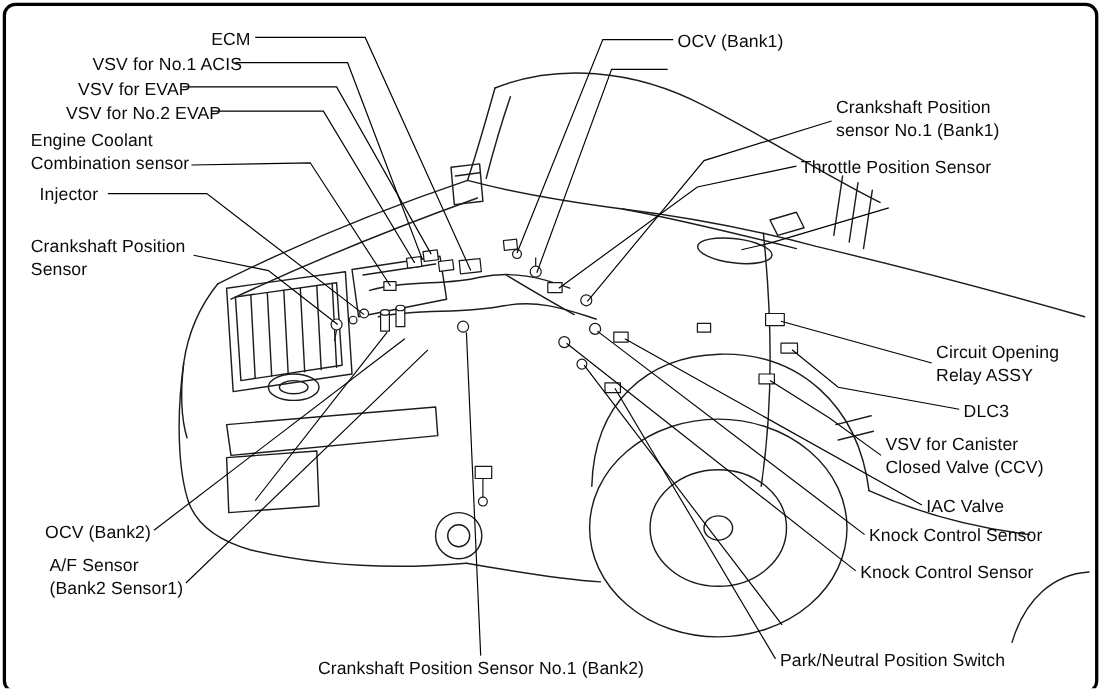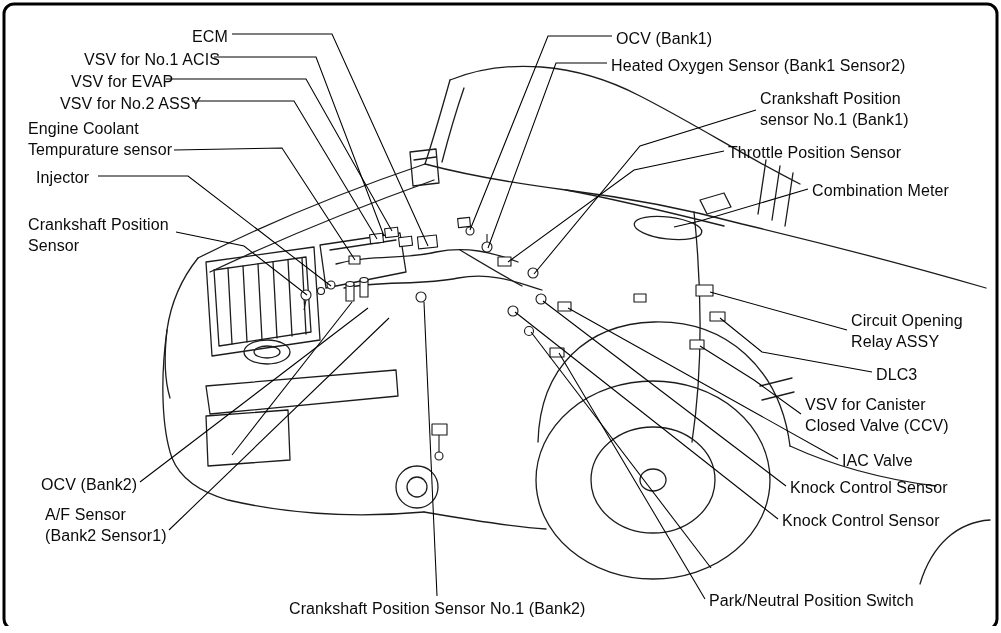--- a/index.html
+++ b/index.html
@@ -142,36 +142,34 @@
       <polyline points="786,486 543,301"></polyline>
       <polyline points="778,519 515,312"></polyline>
       <polyline points="711,568 531,332"></polyline>
       <polyline points="705,599 559,353"></polyline>
     </g>
   </svg>
 
   <div class="label" style="left:192px;top:26px">ECM</div>
   <div class="label" style="left:84px;top:49px">VSV for No.1 ACIS</div>
   <div class="label" style="left:71px;top:71px">VSV for EVAP</div>
-  <div class="label" style="left:60px;top:93px">VSV for No.2 ASSY</div>
+  <div class="label" style="left:60px;top:93px">VSV for No.2 EVAP</div>
   <div class="label" style="left:28px;top:118px">Engine Coolant
-Tempurature sensor</div>
+Combination sensor</div>
   <div class="label" style="left:36px;top:167px">Injector</div>
   <div class="label" style="left:28px;top:214px">Crankshaft Position
 Sensor</div>
   <div class="label" style="left:41px;top:474px">OCV (Bank2)</div>
   <div class="label" style="left:45px;top:504px">A/F Sensor
 (Bank2 Sensor1)</div>
   <div class="label" style="left:289px;top:598px">Crankshaft Position Sensor No.1 (Bank2)</div>
   <div class="label" style="left:616px;top:28px">OCV (Bank1)</div>
-  <div class="label" style="left:611px;top:55px">Heated Oxygen Sensor (Bank1 Sensor2)</div>
   <div class="label" style="left:760px;top:88px">Crankshaft Position
 sensor No.1 (Bank1)</div>
   <div class="label" style="left:728px;top:142px">Throttle Position Sensor</div>
-  <div class="label" style="left:812px;top:180px">Combination Meter</div>
   <div class="label" style="left:851px;top:310px">Circuit Opening
 Relay ASSY</div>
   <div class="label" style="left:876px;top:364px">DLC3</div>
   <div class="label" style="left:805px;top:394px">VSV for Canister
 Closed Valve (CCV)</div>
   <div class="label" style="left:842px;top:450px">IAC Valve</div>
   <div class="label" style="left:790px;top:477px">Knock Control Sensor</div>
   <div class="label" style="left:782px;top:510px">Knock Control Sensor</div>
   <div class="label" style="left:709px;top:590px">Park/Neutral Position Switch</div>
 

